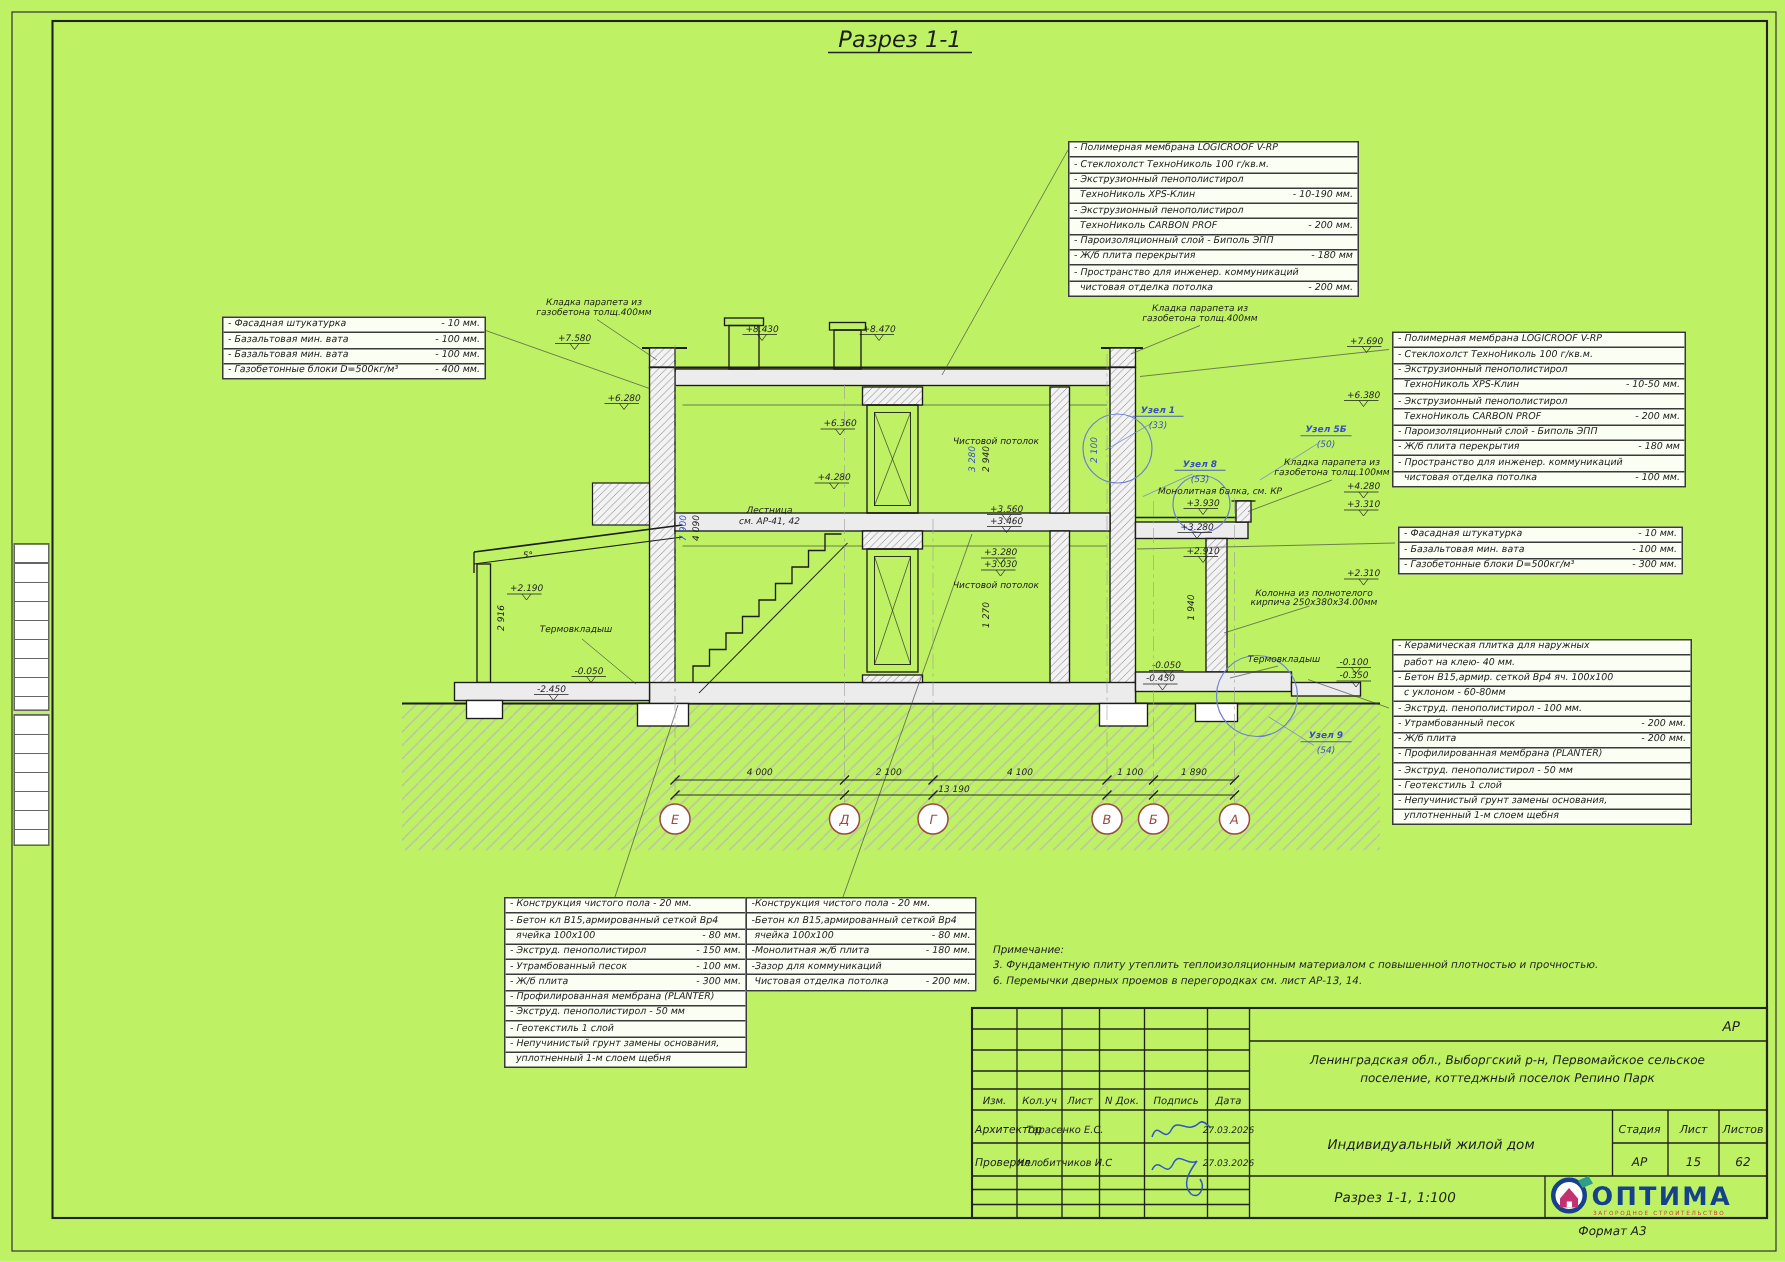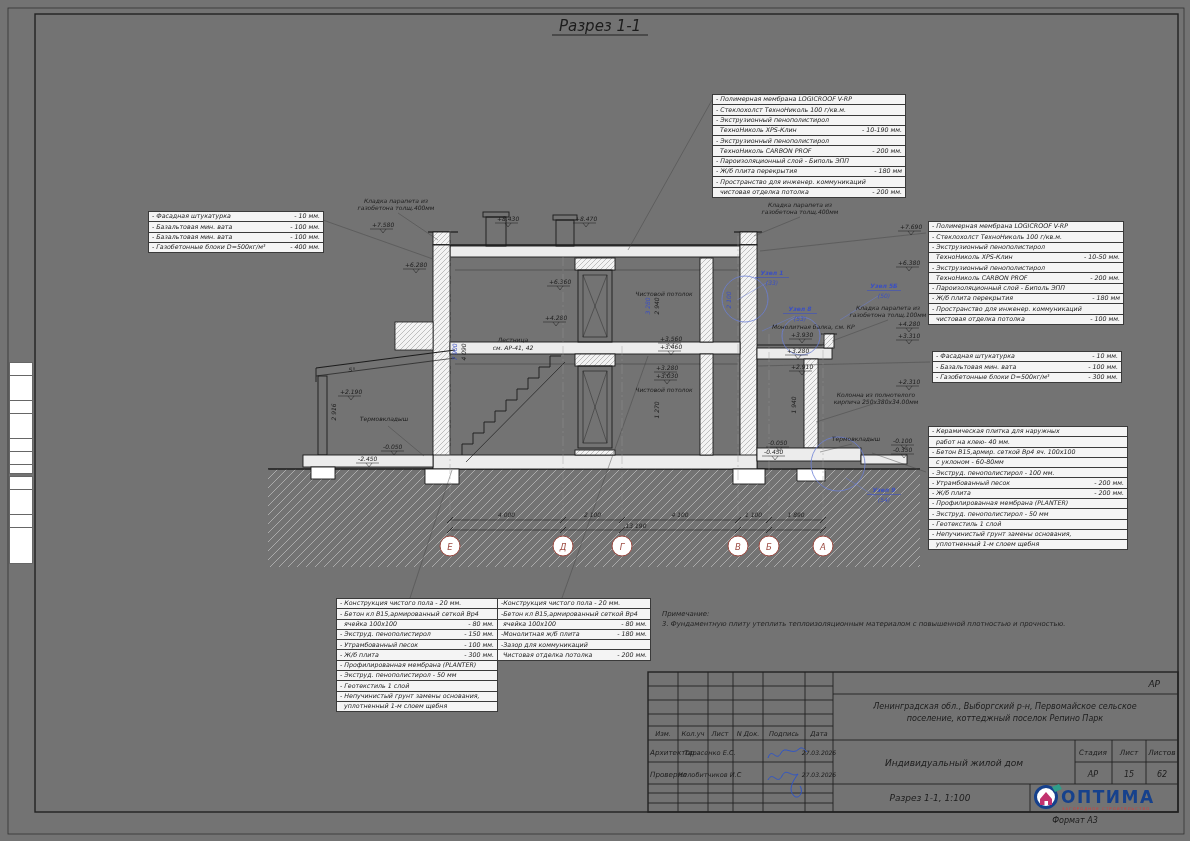--- a/index.html
+++ b/index.html
@@ -1,29 +1,29 @@
 <!DOCTYPE html>
 <html><head>
 <meta charset="utf-8">
 <style>
   html,body{margin:0;padding:0;background:#e8e8e8}
-  .sheet{position:relative;width:1190px;height:841px;background:#737373;overflow:hidden;
+  .sheet{position:relative;width:1190px;height:841px;background:#bef264;overflow:hidden;
          font-family:"DejaVu Sans",sans-serif;color:#1c1c1c}
   svg.layer{position:absolute;left:0;top:0}
   .dt{font-family:"DejaVu Sans",sans-serif;font-style:italic;font-size:6px;fill:#1c1c1c}
   .bt{fill:#3a4fc4}
   .axt{font-family:"DejaVu Sans",sans-serif;font-style:italic;fill:#9c4a41}
   .tbt{font-family:"DejaVu Sans",sans-serif;font-style:italic;fill:#1c1c1c}
   .blk{position:absolute;border:1px solid #3a3a3a;background:rgba(255,255,255,.92);
        font:italic 6.3px/1 "DejaVu Sans",sans-serif;color:#222;z-index:5}
   .blk .row{display:flex;border-bottom:1px solid #3a3a3a;padding:1.4px 3px 1.6px 3px}
   .blk .row:last-child{border-bottom:none}
   .blk .t{white-space:pre}
   .blk .v{margin-left:auto;white-space:pre;padding-left:4px}
-  .notes{position:absolute;left:662px;top:609px;width:522px;z-index:5;
+  .notes{position:absolute;left:662px;top:628px;width:522px;z-index:5;
          font:italic 6.9px/1.5 "DejaVu Sans",sans-serif;color:#222}
   .notes .nline{white-space:normal}
   .mtable{position:absolute;width:22px;border:1px solid #666;background:
       repeating-linear-gradient(to bottom,#fff 0,#fff 12px,#666 12px,#666 12.7px);z-index:2}
 </style>
 </head>
 <body>
 
 <div class="sheet">
 
@@ -607,19 +607,20 @@
         <span class="t"> Чистовая отделка потолка</span>
         <span class="v">- 200 мм.</span>
       </div>
     </div>
 
   <div class="notes">
     <div>Примечание:</div>
     <div>
 
         <div class="nline">3. Фундаментную плиту утеплить теплоизоляционным материалом с повышенной плотностью и прочностью.</div>
+        <div class="nline">6. Перемычки дверных проемов в перегородках см. лист АР-13, 14.</div>
       </div>
   </div>
 
   <div class="mtable" style="left:9px;top:362px;height:110px"></div>
   <div class="mtable" style="left:9px;top:476px;height:86px"></div>
 
 </div>
 
 </body></html>

